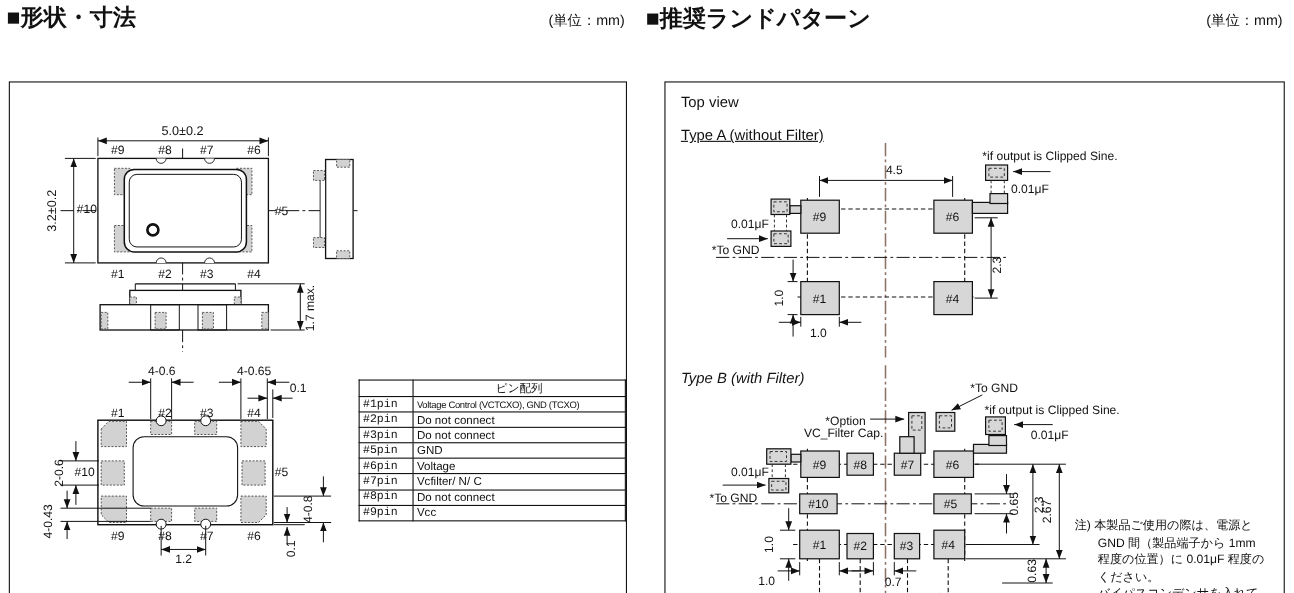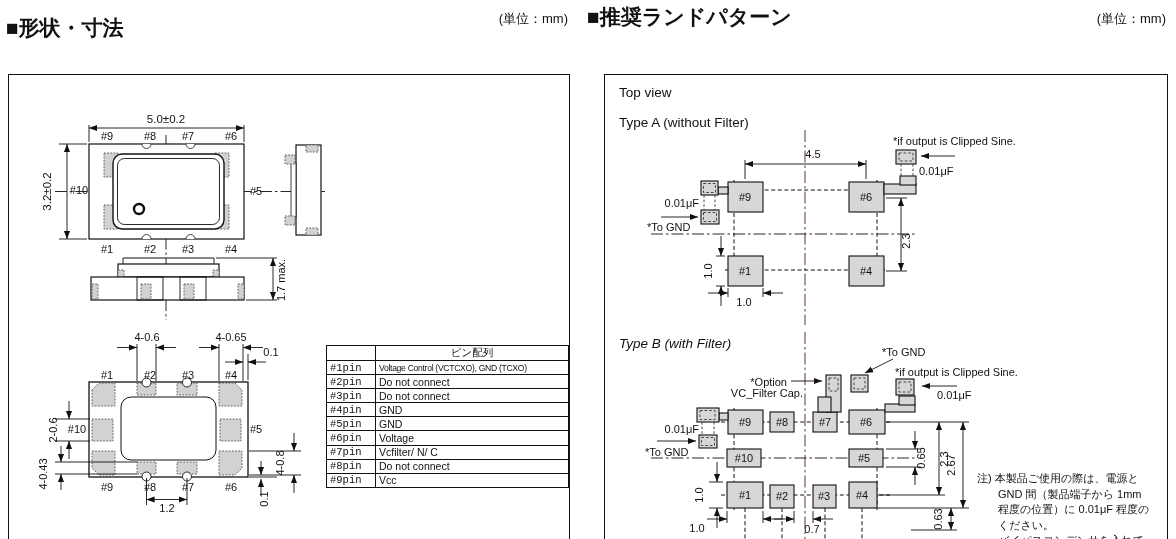--- a/index.html
+++ b/index.html
@@ -40,21 +40,21 @@
   #pin-table td.hdr { text-align:center; }
   #pin-table td.cond { font-size:8.6px; letter-spacing:-0.3px; }
 
   
   .note { position:absolute; left:372px; top:396px; width:190px; font-size:11px; line-height:15.5px; }
   .note .ind { padding-left:21px; }
 </style>
 </head>
 <body>
 
-<div class="title" style="left:6px; top:14px;font-family:Liberation Mono, monospace;">■形状・寸法</div>
+<div class="title" style="left:6px; top:2px;">■形状・寸法</div>
 <div class="unit" style="left:430px; top:10px;">(単位：mm)</div>
 <div class="title" style="left:587px; top:3px;">■推奨ランドパターン</div>
 <div class="unit" style="left:1028px; top:10px;">(単位：mm)</div>
 
 <div id="panel-left" class="panel">
 <svg width="560" height="498" viewBox="0 0 560 498">
   <defs>
     <marker id="aL" viewBox="0 0 10 10" refX="10" refY="5" markerWidth="9" markerHeight="9" orient="auto-start-reverse">
       <path d="M0,1.2 L10,5 L0,8.8 Z" fill="#111"></path>
     </marker>
@@ -210,24 +210,20 @@
         </tr>
   <tr>
           <td class="c1">#2pin</td>
           <td>Do not connect</td>
         </tr>
   <tr>
           <td class="c1">#3pin</td>
           <td>Do not connect</td>
         </tr>
   <tr>
-          <td class="c1">#4pin</td>
-          <td>GND</td>
-        </tr>
-  <tr>
           <td class="c1">#5pin</td>
           <td>GND</td>
         </tr>
   <tr>
           <td class="c1">#6pin</td>
           <td>Voltage</td>
         </tr>
   <tr>
           <td class="c1">#7pin</td>
           <td>Vcfilter/ N/ C</td>
@@ -239,21 +235,21 @@
   <tr>
           <td class="c1">#9pin</td>
           <td>Vcc</td>
         </tr>
 </tbody>
     </table>
 </div>
 
 <div id="panel-right" class="panel">
 <div class="plabel" style="left:14px; top:10px;">Top view</div>
-<div class="plabel" style="left:14px; top:40px;">Type A (without Filter)</div>
+<div class="plabel" style="left:14px; top:40px;text-decoration:underline;">Type A (without Filter)</div>
 <div class="plabel" style="left:14px; top:261px;font-style:italic;">Type B (with Filter)</div>
 
 <svg width="562" height="498" viewBox="0 0 562 498">
   <defs>
     <marker id="aR" viewBox="0 0 10 10" refX="10" refY="5" markerWidth="9" markerHeight="9" orient="auto-start-reverse">
       <path d="M0,1.2 L10,5 L0,8.8 Z" fill="#111"></path>
     </marker>
   </defs>
 
   <g>

